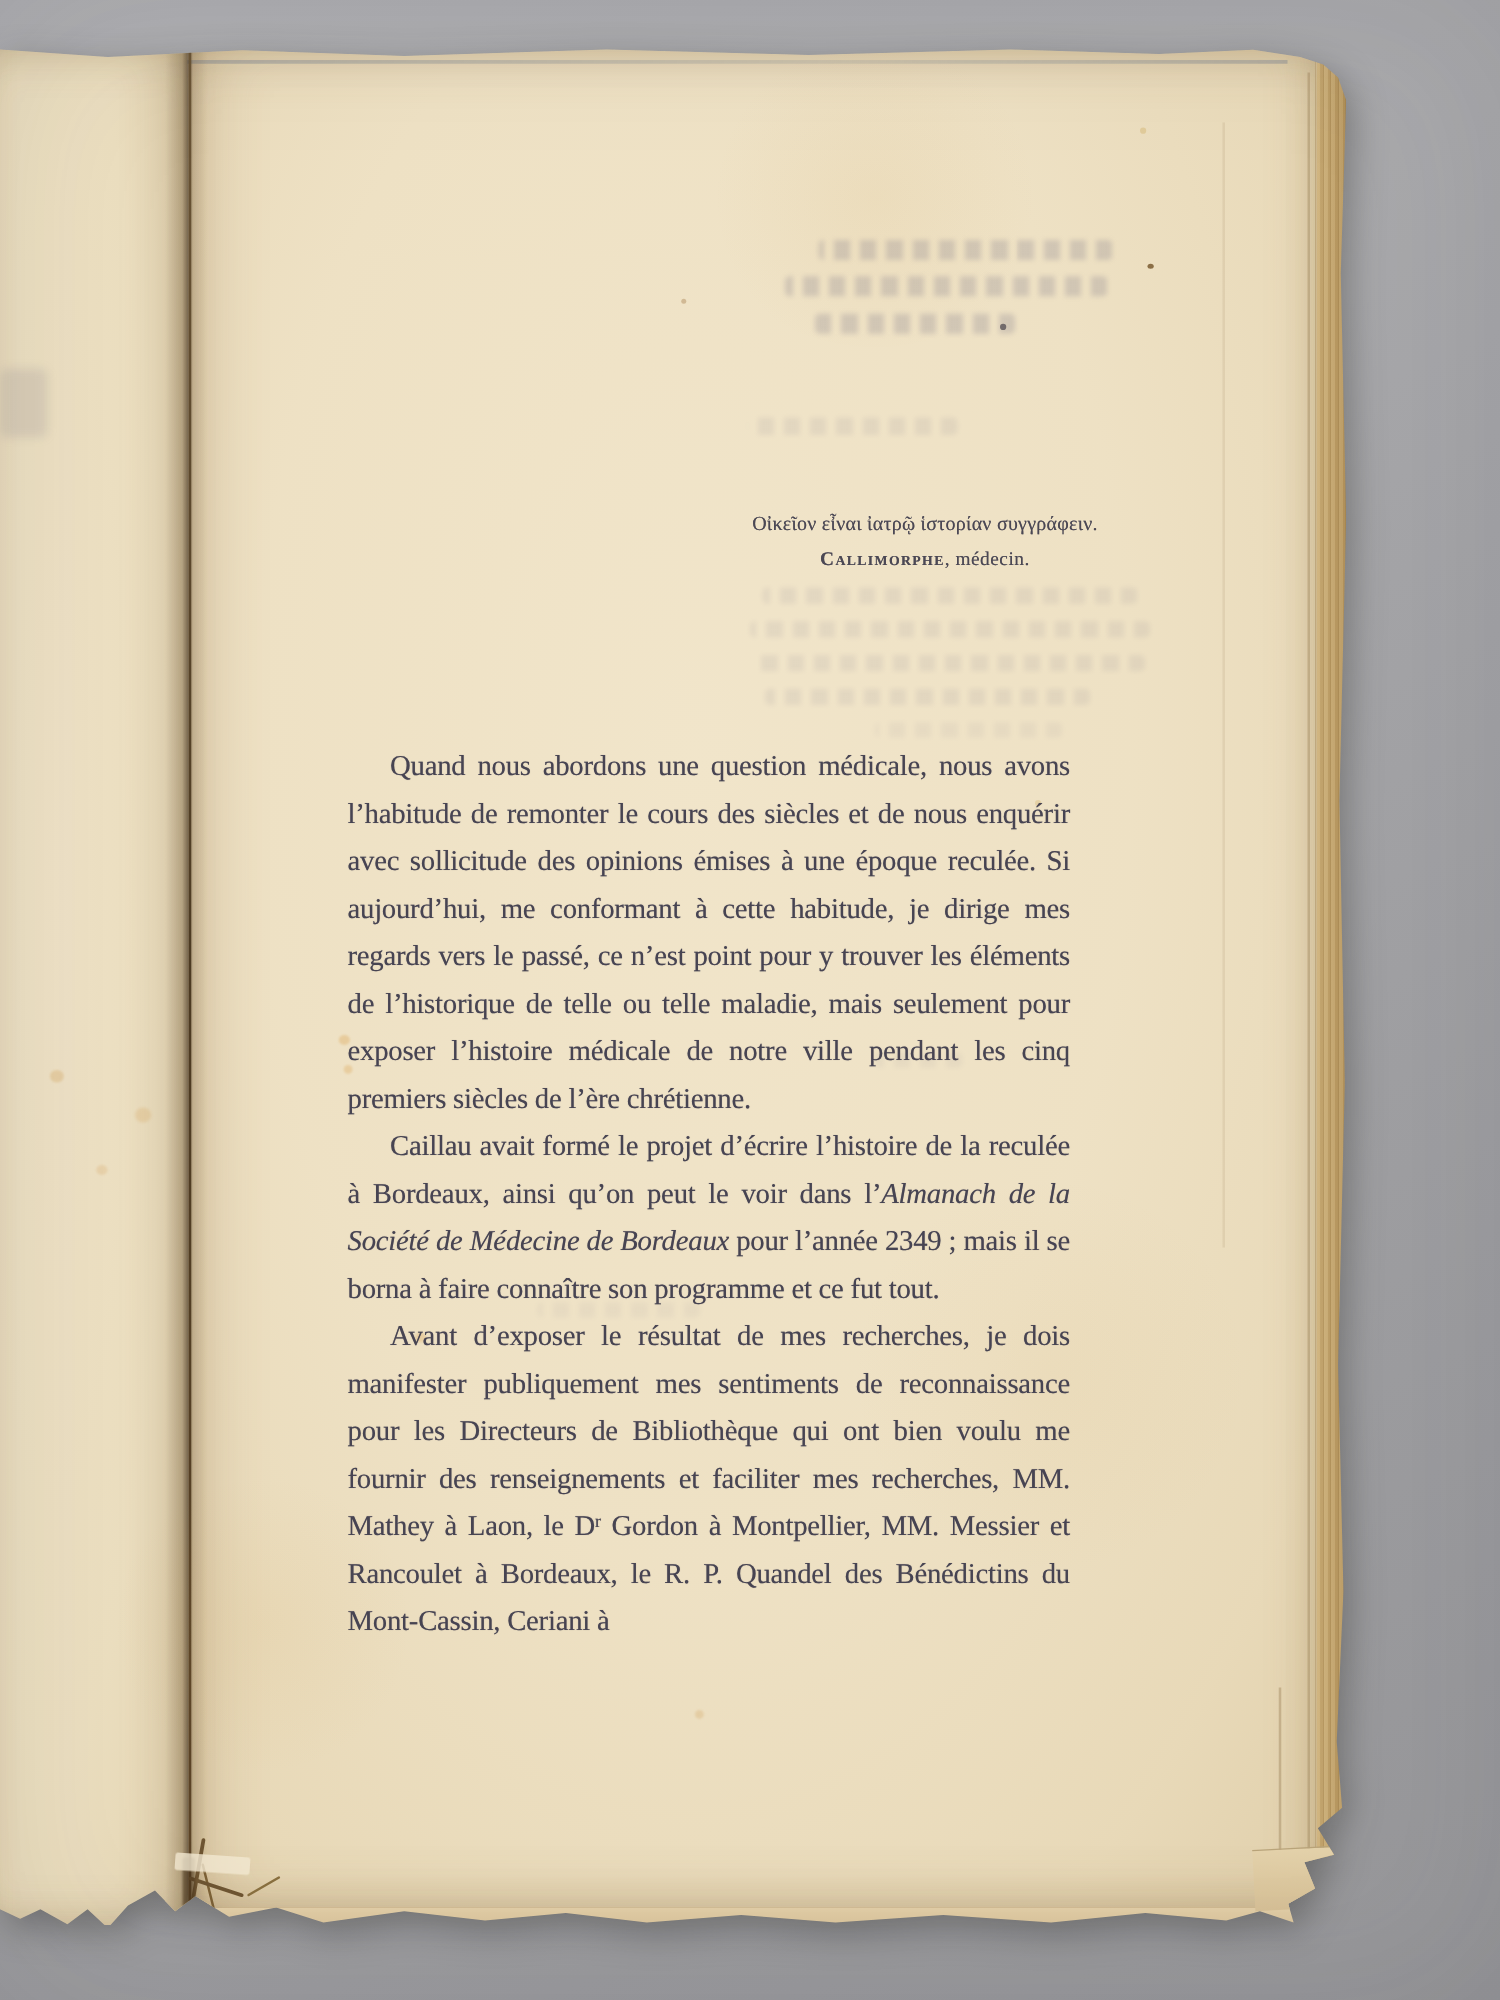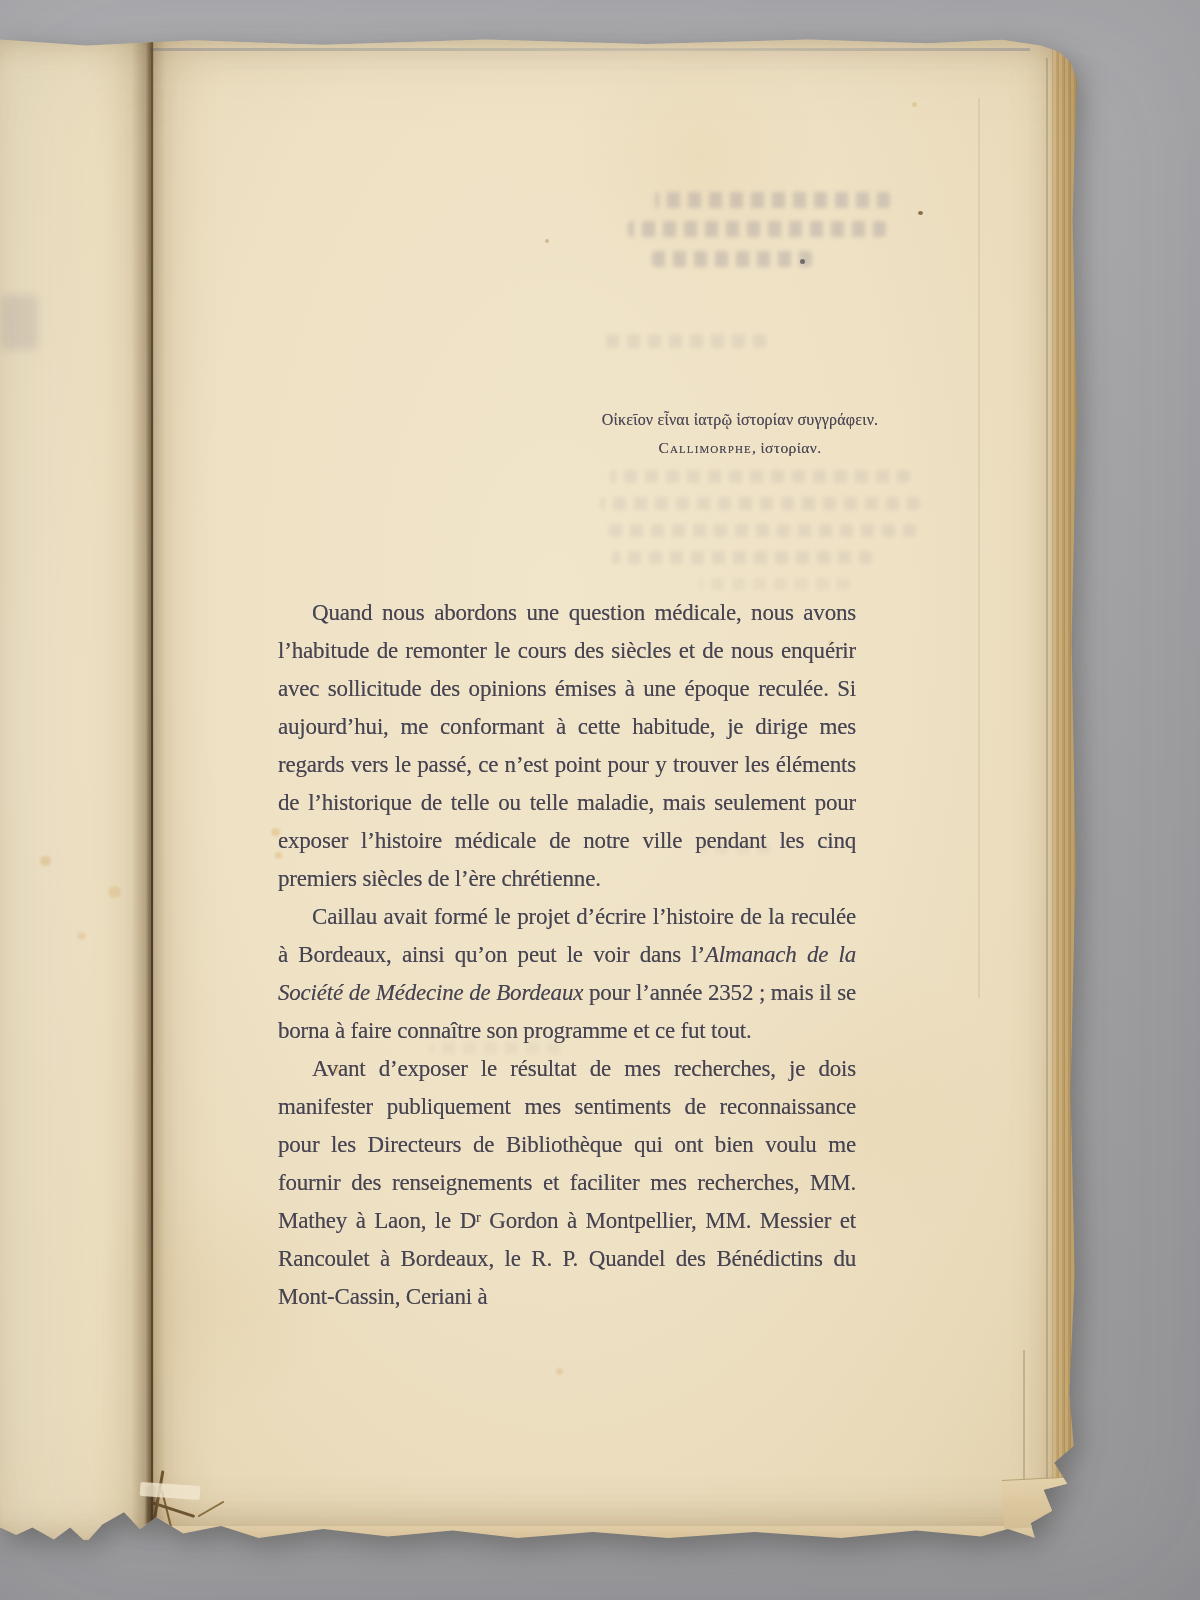--- a/index.html
+++ b/index.html
@@ -49,21 +49,21 @@
   .ghost-blob{position:absolute;z-index:2;background:rgba(118,112,132,.16);filter:blur(4px);border-radius:6px;}
   .spot{position:absolute;z-index:4;border-radius:50%;}
   .stain{position:absolute;z-index:2;border-radius:50%;}
   .thread{position:absolute;z-index:5;border-radius:2px;}
   .epigraph{position:absolute;left:545px;top:372px;width:390px;z-index:4;text-align:center;
         color:#4b4854;}
   .greek{font-size:16px;line-height:20px;letter-spacing:.2px;
         text-shadow:0 0 .5px rgba(70,66,84,.65);}
   .attrib{margin-top:9px;font-size:15.5px;letter-spacing:.4px;
         text-shadow:0 0 .5px rgba(70,66,84,.65);}
-  .sc{font-variant:small-caps;letter-spacing:1.1px;}
+  .sc{font-variant:small-caps;letter-spacing:1.1px;font-weight:bold;}
   .body-text{position:absolute;left:278px;top:556px;width:578px;z-index:4;
         color:#474452;font-size:23px;line-height:38px;text-align:justify;
         letter-spacing:-.2px;text-shadow:0 0 .6px rgba(66,62,80,.55);}
   .para{margin:0;text-indent:34px;}
   .para i{font-style:italic;}
   .para sup{font-size:.62em;vertical-align:.45em;line-height:0;}
 </style>
 </head>
 <body>
 
@@ -114,24 +114,24 @@
 
       <div class="thread" style="left:155px;top:1432px;width:2.5px;height:75px;background:#6e5532;transform:rotate(10deg);"></div>
       <div class="thread" style="left:168px;top:1452px;width:2px;height:58px;background:#7c6136;transform:rotate(-14deg);"></div>
       <div class="thread" style="left:150px;top:1470px;width:46px;height:2.5px;background:#6e5532;transform:rotate(18deg);"></div>
       <div class="thread" style="left:196px;top:1470px;width:30px;height:2px;background:#8a7040;transform:rotate(-30deg);"></div>
       <div class="thread" style="left:146px;top:1448px;width:10px;height:40px;background:rgba(70,50,25,.5);filter:blur(1px);"></div>
       <div class="thread" style="left:140px;top:1446px;width:60px;height:14px;background:#f3e9d2;opacity:.8;filter:blur(.6px);transform:rotate(4deg);"></div>
 
       <div class="epigraph">
         <div class="greek">Οἰκεῖον εἶναι ἰατρῷ ἱστορίαν συγγράφειν.</div>
-        <div class="attrib"><span class="sc">Callimorphe</span><span>, ἱστορίαν.</span></div>
+        <div class="attrib"><span class="sc">Callimorphe</span><span>, médecin.</span></div>
       </div>
 
       <div class="body-text">
         <p class="para"><span>Quand nous abordons une question médicale, nous avons l’habitude de remonter le cours des siècles et de nous enquérir avec sollicitude des opinions émises à une époque reculée. Si aujourd’hui, me conformant à cette habitude, je dirige mes regards vers le passé, ce n’est point pour y trouver les éléments de l’historique de telle ou telle maladie, mais seulement pour exposer l’histoire médicale de notre ville pendant les cinq premiers siècles de l’ère chrétienne.</span></p>
-        <p class="para"><span>Caillau avait formé le projet d’écrire l’histoire de la reculée à Bordeaux, ainsi qu’on peut le voir dans l’</span><i>Almanach de la Société de Médecine de Bordeaux</i><span> pour l’année 2352 ; mais il se borna à faire connaître son programme et ce fut tout.</span></p>
+        <p class="para"><span>Caillau avait formé le projet d’écrire l’histoire de la reculée à Bordeaux, ainsi qu’on peut le voir dans l’</span><i>Almanach de la Société de Médecine de Bordeaux</i><span> pour l’année 2349 ; mais il se borna à faire connaître son programme et ce fut tout.</span></p>
         <p class="para"><span>Avant d’exposer le résultat de mes recherches, je dois manifester publiquement mes sentiments de reconnaissance pour les Directeurs de Bibliothèque qui ont bien voulu me fournir des renseignements et faciliter mes recherches, MM. Mathey à Laon, le D</span><sup>r</sup><span> Gordon à Montpellier, MM. Messier et Rancoulet à Bordeaux, le R. P. Quandel des Bénédictins du Mont-Cassin, Ceriani à</span></p>
       </div>
 
     </div>
   </div>
 </div>
 
 </body></html>

